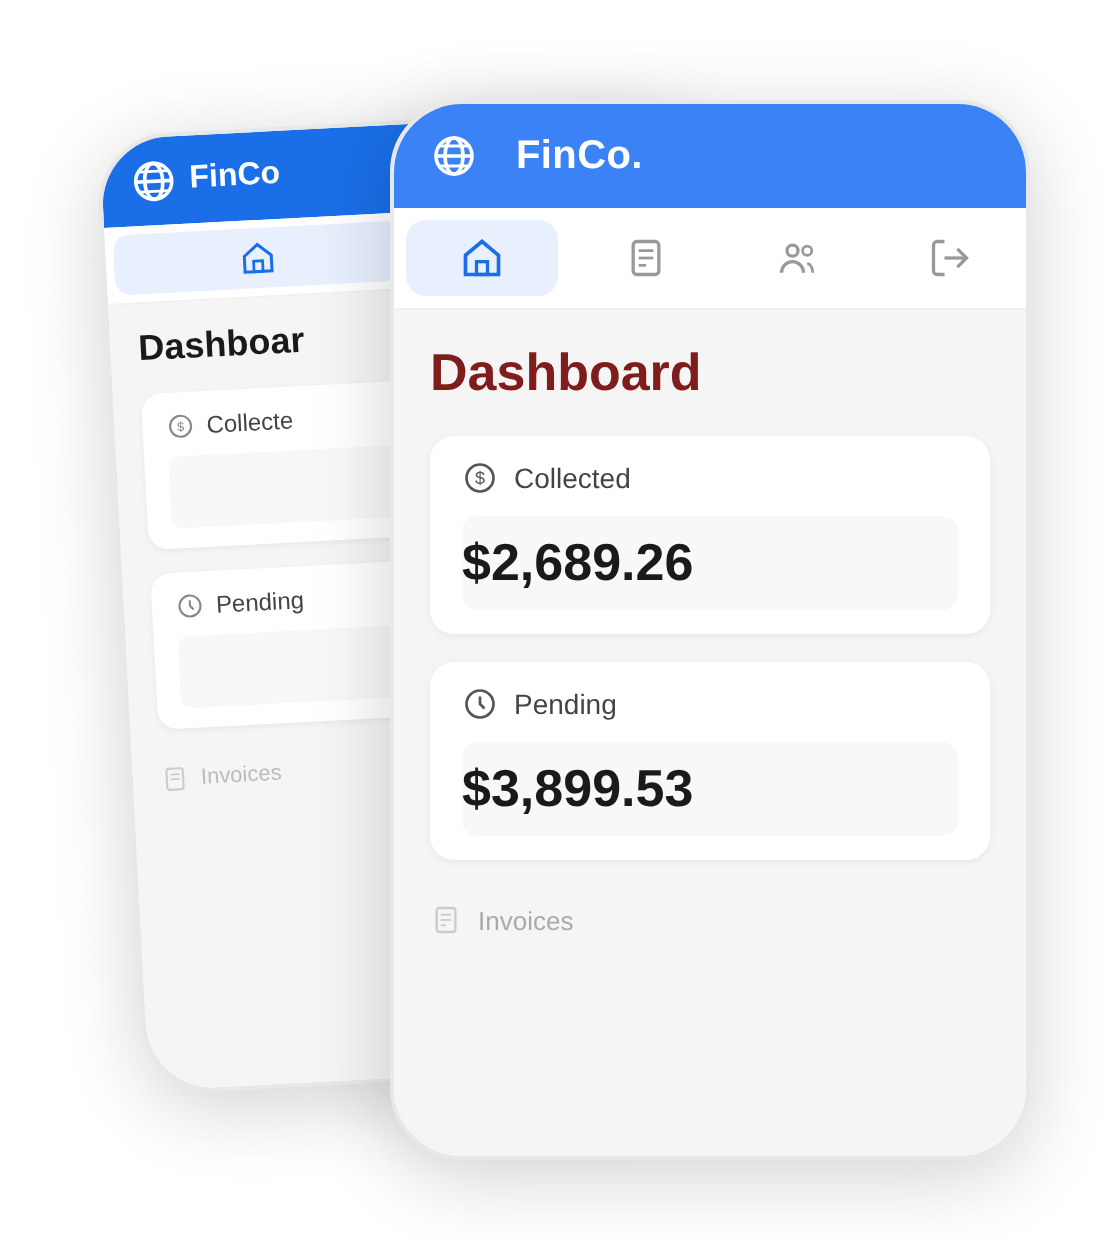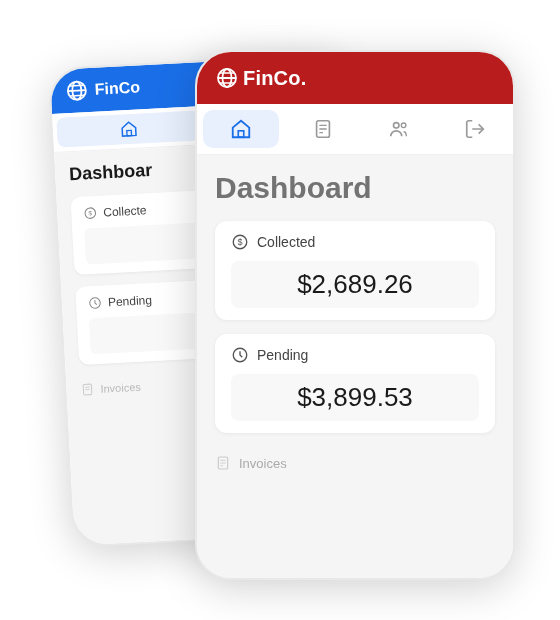--- a/index.html
+++ b/index.html
@@ -46,25 +46,25 @@
       width: 320px;
       height: 530px;
       top: 20px;
       left: 155px;
       border: 2px solid #e8e8e8;
       z-index: 2;
     }
 
     
     .app-header {
-      background: #b91c1c;
+      background: #3b82f6;
       padding: 14px 18px;
       display: flex;
       align-items: center;
-      gap: 4px;
+      gap: 19px;
     }
 
     .app-header-back {
       background: #1a6fe8;
       padding: 10px 14px;
       display: flex;
       align-items: center;
       gap: 6px;
     }
 
@@ -140,23 +140,23 @@
       overflow: hidden;
     }
 
     .content-back {
       padding: 12px 14px;
       background: #f5f5f5;
       flex: 1;
     }
 
     .page-title {
-      font-size: 30px;
-      font-weight: 700;
-      color: #737373;
+      font-size: 26px;
+      font-weight: 700;
+      color: #7f1d1d;
       margin-bottom: 16px;
     }
 
     .page-title-back {
       font-size: 18px;
       font-weight: 700;
       color: #1a1a1a;
       margin-bottom: 12px;
     }
 
@@ -192,23 +192,23 @@
       align-items: center;
       gap: 6px;
       color: #444;
       font-size: 12px;
       font-weight: 500;
       margin-bottom: 8px;
     }
 
     .card-value {
       font-size: 26px;
-      font-weight: 400;
+      font-weight: 700;
       color: #1a1a1a;
-      text-align: center;
+      text-align: left;
       padding: 8px 0;
       background: #f8f8f8;
       border-radius: 8px;
     }
 
     .card-value-back {
       font-size: 20px;
       font-weight: 700;
       color: #1a1a1a;
       text-align: center;

